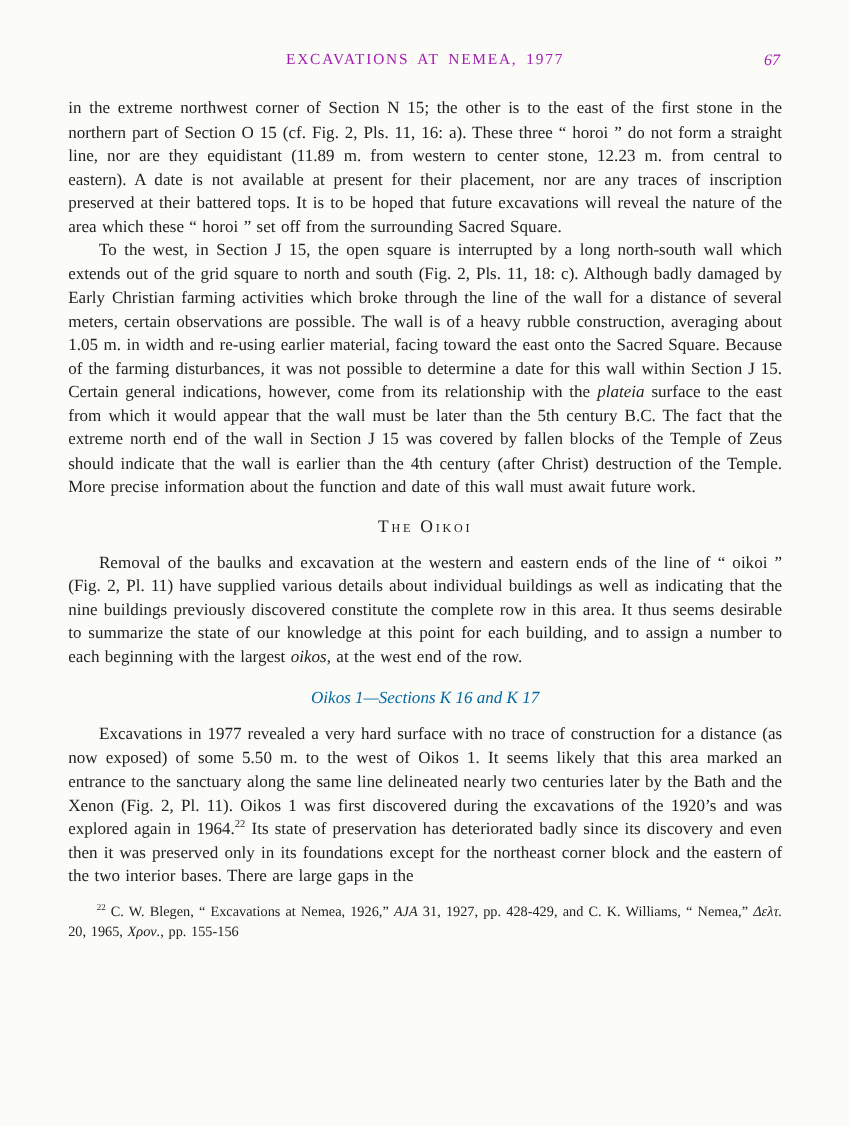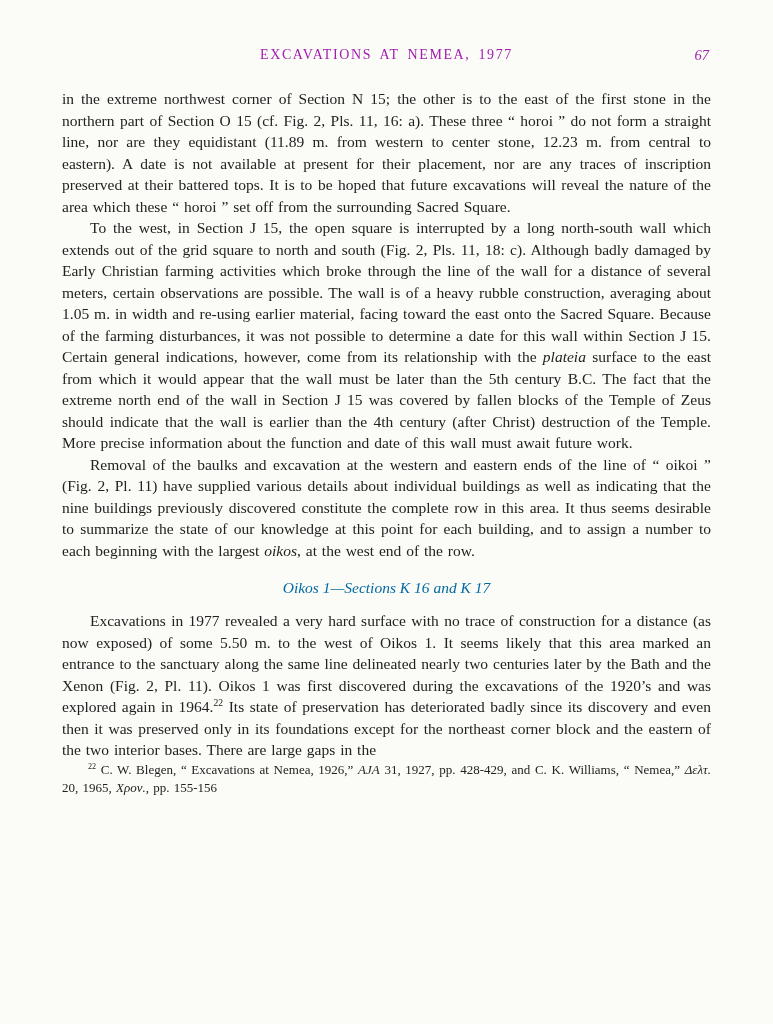--- a/index.html
+++ b/index.html
@@ -62,21 +62,21 @@
     .subsection-heading {
       margin: 16px 0 11px 0;
       text-align: center;
       font-weight: normal;
       font-style: italic;
       font-size: 15.5px;
       line-height: 22px;
       color: #0369a1;
     }
     .footnote {
-      margin-top: 0;
+      margin-top: 12px;
     }
     .footnote-text {
       margin: 0;
       font-size: 13px;
       line-height: 18.5px;
       text-align: justify;
       text-indent: 26px;
       word-spacing: 1px;
     }
     sup {
@@ -96,20 +96,21 @@
 
   <header class="page-header">
     <span class="running-title">EXCAVATIONS AT NEMEA, 1977</span>
     <span class="page-number">67</span>
   </header>
 
   <main class="page-body">
     <p class="para first"><span>in the extreme northwest corner of Section N 15; the other is to the east of the first stone in the northern part of Section O 15 (cf. Fig. 2, Pls. 11, 16: a). These three “ horoi ” do not form a straight line, nor are they equidistant (11.89 m. from western to center stone, 12.23 m. from central to eastern). A date is not available at present for their placement, nor are any traces of inscription preserved at their battered tops. It is to be hoped that future excavations will reveal the nature of the area which these “ horoi ” set off from the surrounding Sacred Square.</span></p>
     <p class="para"><span>To the west, in Section J 15, the open square is interrupted by a long north-south wall which extends out of the grid square to north and south (Fig. 2, Pls. 11, 18: c). Although badly damaged by Early Christian farming activities which broke through the line of the wall for a distance of several meters, certain observations are possible. The wall is of a heavy rubble construction, averaging about 1.05 m. in width and re-using earlier material, facing toward the east onto the Sacred Square. Because of the farming disturbances, it was not possible to determine a date for this wall within Section J 15. Certain general indications, however, come from its relationship with the </span><i>plateia</i><span> surface to the east from which it would appear that the wall must be later than the 5th century B.C. The fact that the extreme north end of the wall in Section J 15 was covered by fallen blocks of the Temple of Zeus should indicate that the wall is earlier than the 4th century (after Christ) destruction of the Temple. More precise information about the function and date of this wall must await future work.</span></p>
 
+    <h2 class="section-heading">The Oikoi</h2>
 
     <p class="para"><span>Removal of the baulks and excavation at the western and eastern ends of the line of “ oikoi ” (Fig. 2, Pl. 11) have supplied various details about individual buildings as well as indicating that the nine buildings previously discovered constitute the complete row in this area. It thus seems desirable to summarize the state of our knowledge at this point for each building, and to assign a number to each beginning with the largest </span><i>oikos</i><span>, at the west end of the row.</span></p>
 
     <h3 class="subsection-heading">Oikos 1—Sections K 16 and K 17</h3>
 
     <p class="para"><span>Excavations in 1977 revealed a very hard surface with no trace of construction for a distance (as now exposed) of some 5.50 m. to the west of Oikos 1. It seems likely that this area marked an entrance to the sanctuary along the same line delineated nearly two centuries later by the Bath and the Xenon (Fig. 2, Pl. 11). Oikos 1 was first discovered during the excavations of the 1920’s and was explored again in 1964.</span><sup>22</sup><span> Its state of preservation has deteriorated badly since its discovery and even then it was preserved only in its foundations except for the northeast corner block and the eastern of the two interior bases. There are large gaps in the</span></p>
   </main>
 
   <footer class="footnote">
     <p class="footnote-text"><sup>22</sup><span> C. W. Blegen, “ Excavations at Nemea, 1926,” </span><i>AJA</i><span> 31, 1927, pp. 428-429, and C. K. Williams, “ Nemea,” </span><i>Δελτ.</i><span> 20, 1965, </span><i>Χρον.</i><span>, pp. 155-156</span></p>

